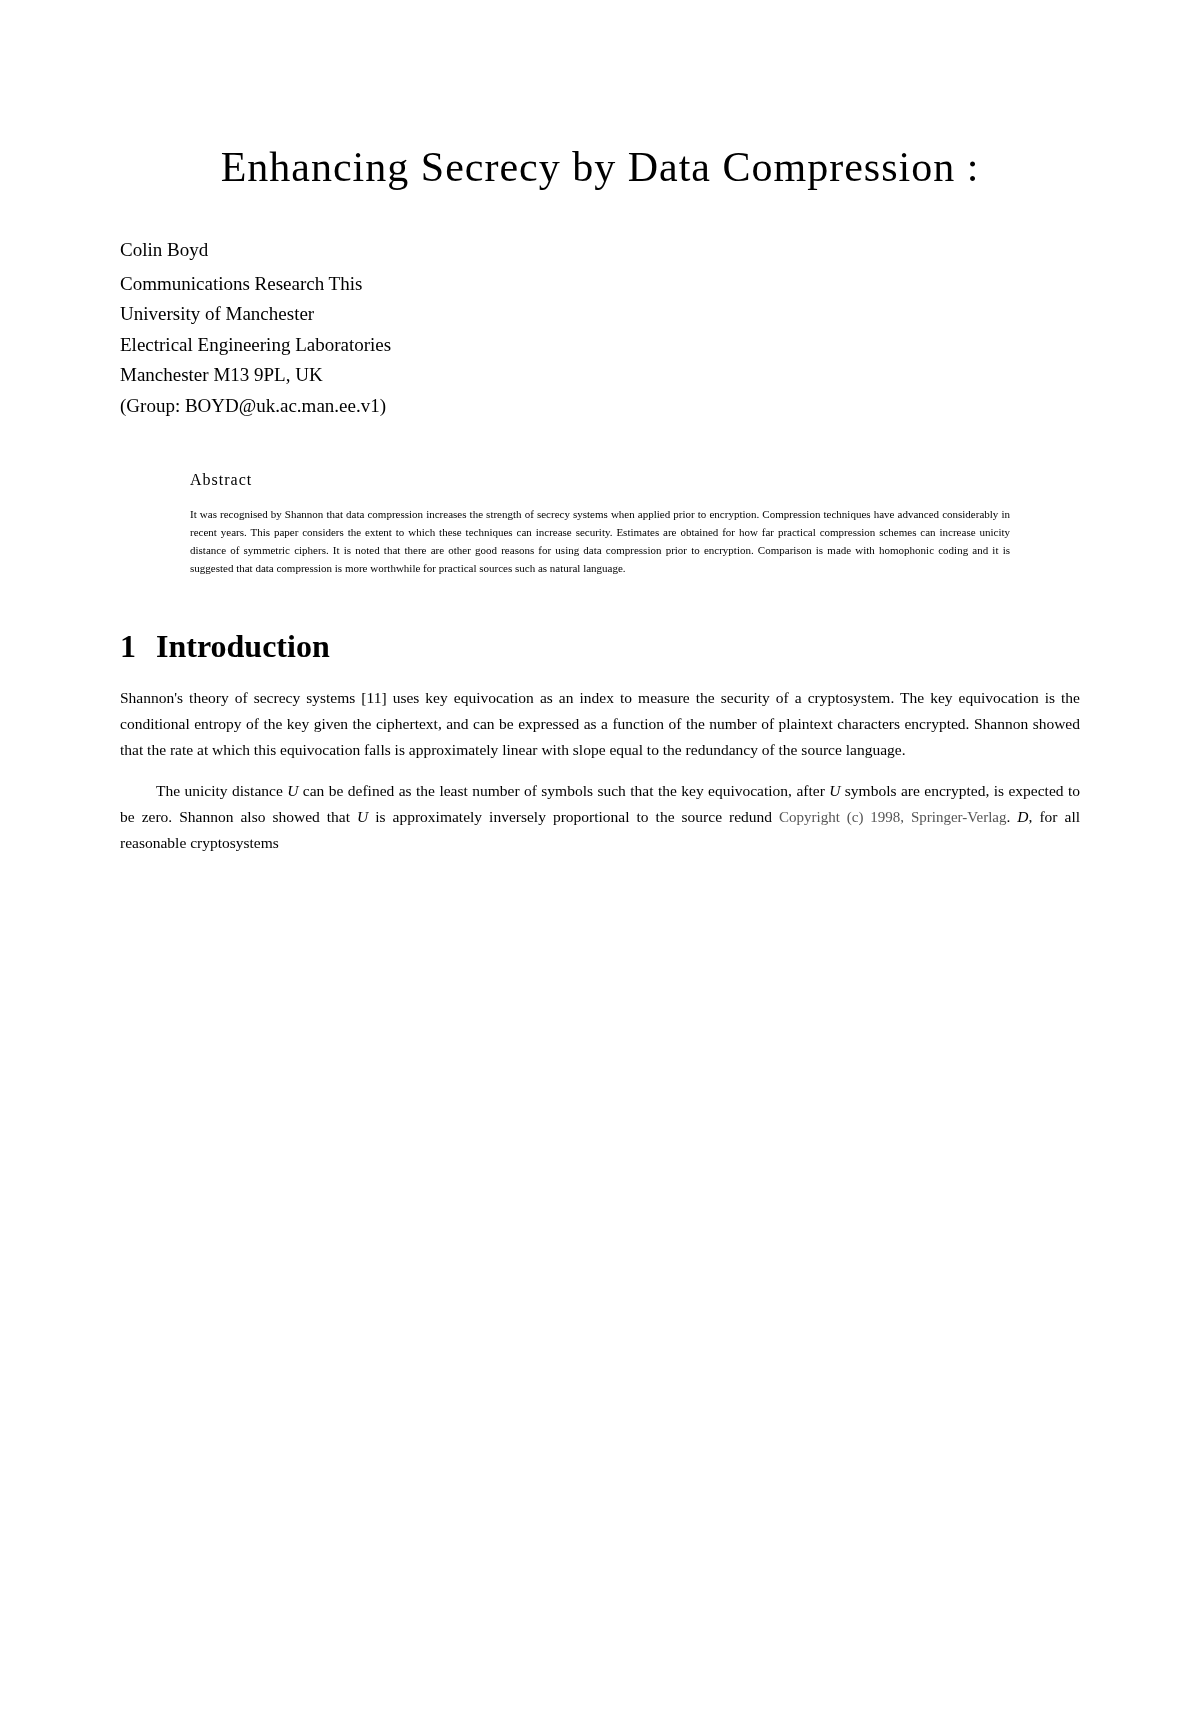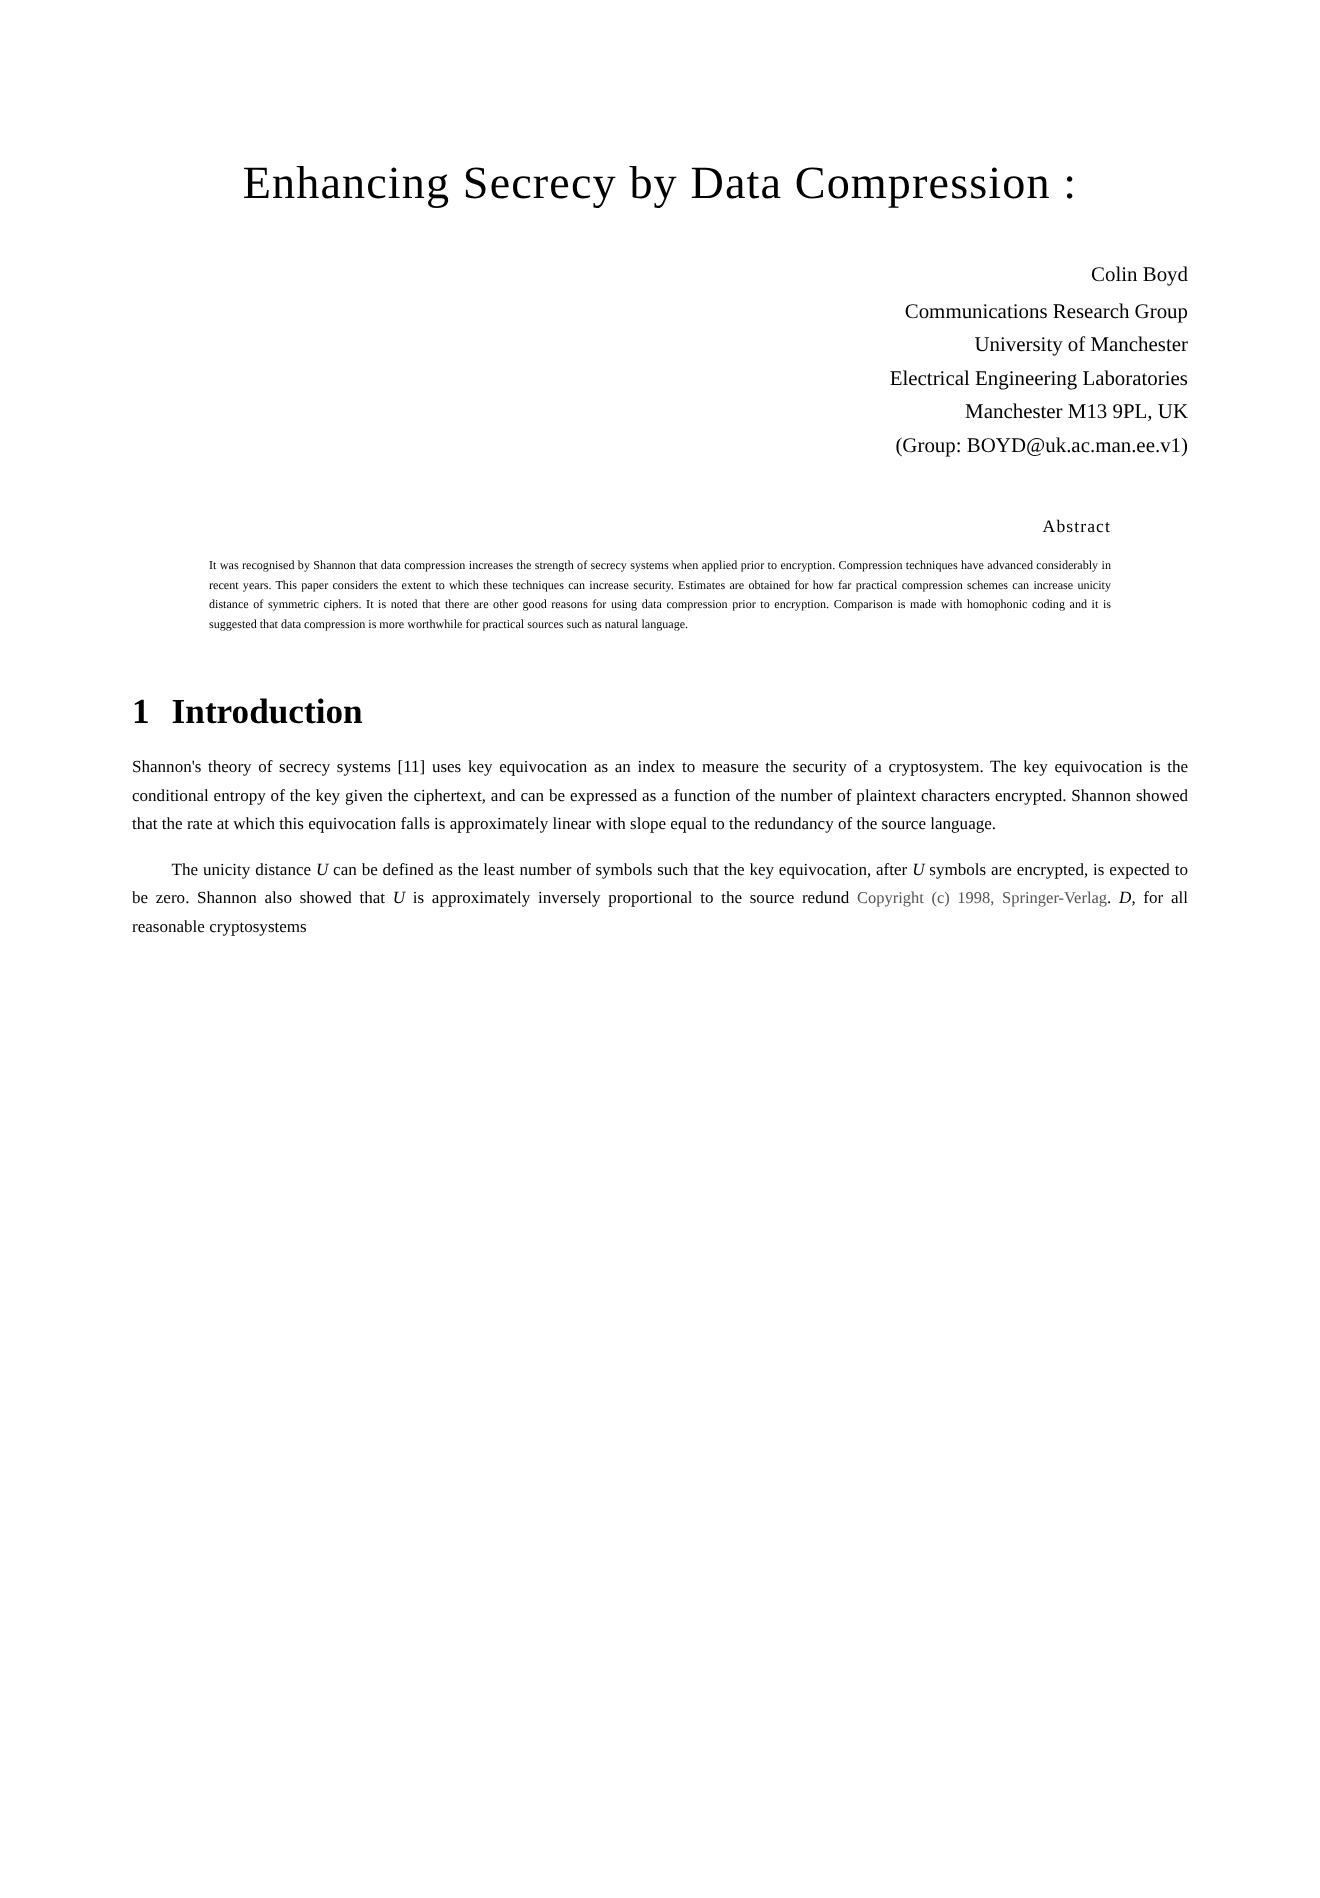--- a/index.html
+++ b/index.html
@@ -34,39 +34,39 @@
     .main-title {
       font-size: 42px;
       font-weight: normal;
       letter-spacing: 1px;
       line-height: 1.3;
       margin-bottom: 0;
       font-family: 'Times New Roman', Times, serif;
     }
 
     .author-section {
-      text-align: right;
+      text-align: left;
       margin-top: 40px;
       margin-bottom: 50px;
       line-height: 1.6;
       font-size: 19px;
     }
 
     .author-name {
       font-size: 19px;
       margin-bottom: 4px;
     }
 
     .abstract-section {
       margin: 40px auto;
       max-width: 820px;
     }
 
     .abstract-title {
-      text-align: right;
+      text-align: left;
       font-size: 16px;
       margin-bottom: 16px;
       letter-spacing: 1px;
     }
 
     .abstract-text {
       font-size: 11px;
       line-height: 1.65;
       text-align: justify;
     }
@@ -118,21 +118,21 @@
 <div class="page">
 
   <div class="title-section">
     <h1 class="main-title">
       <div>Enhancing Secrecy by Data Compression :</div>
     </h1>
   </div>
 
   <div class="author-section">
     <div class="author-name">Colin Boyd</div>
-    <div>Communications Research Group</div>
+    <div>Communications Research This</div>
     <div>University of Manchester</div>
     <div>Electrical Engineering Laboratories</div>
     <div>Manchester M13 9PL, UK</div>
     <div>(Group: BOYD@uk.ac.man.ee.v1)</div>
   </div>
 
   <div class="abstract-section">
     <div class="abstract-title">Abstract</div>
     <p class="abstract-text">It was recognised by Shannon that data compression increases the strength of secrecy systems when applied prior to encryption. Compression techniques have advanced considerably in recent years. This paper considers the extent to which these techniques can increase security. Estimates are obtained for how far practical compression schemes can increase unicity distance of symmetric ciphers. It is noted that there are other good reasons for using data compression prior to encryption. Comparison is made with homophonic coding and it is suggested that data compression is more worthwhile for practical sources such as natural language.</p>
   </div>

